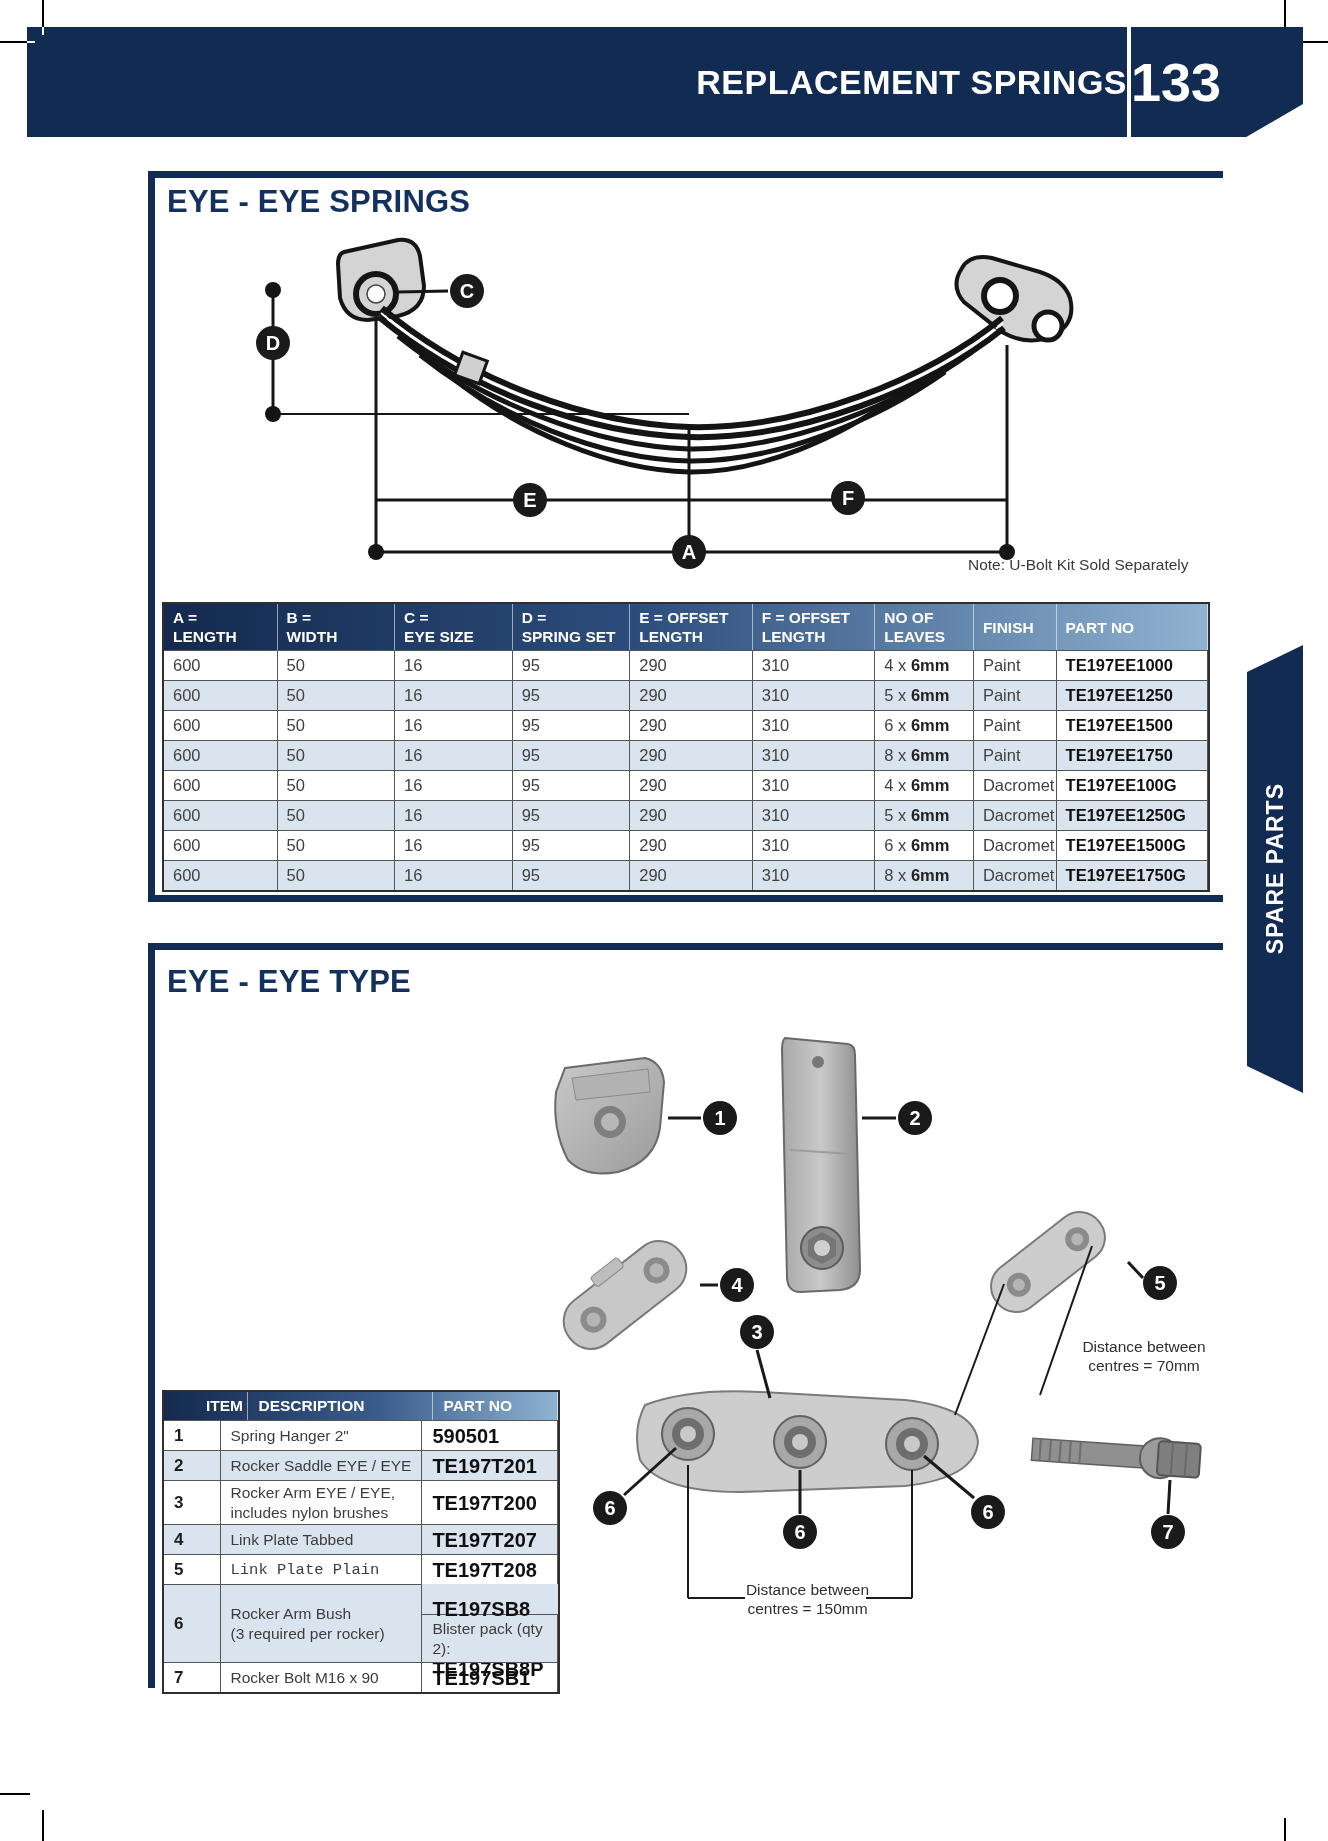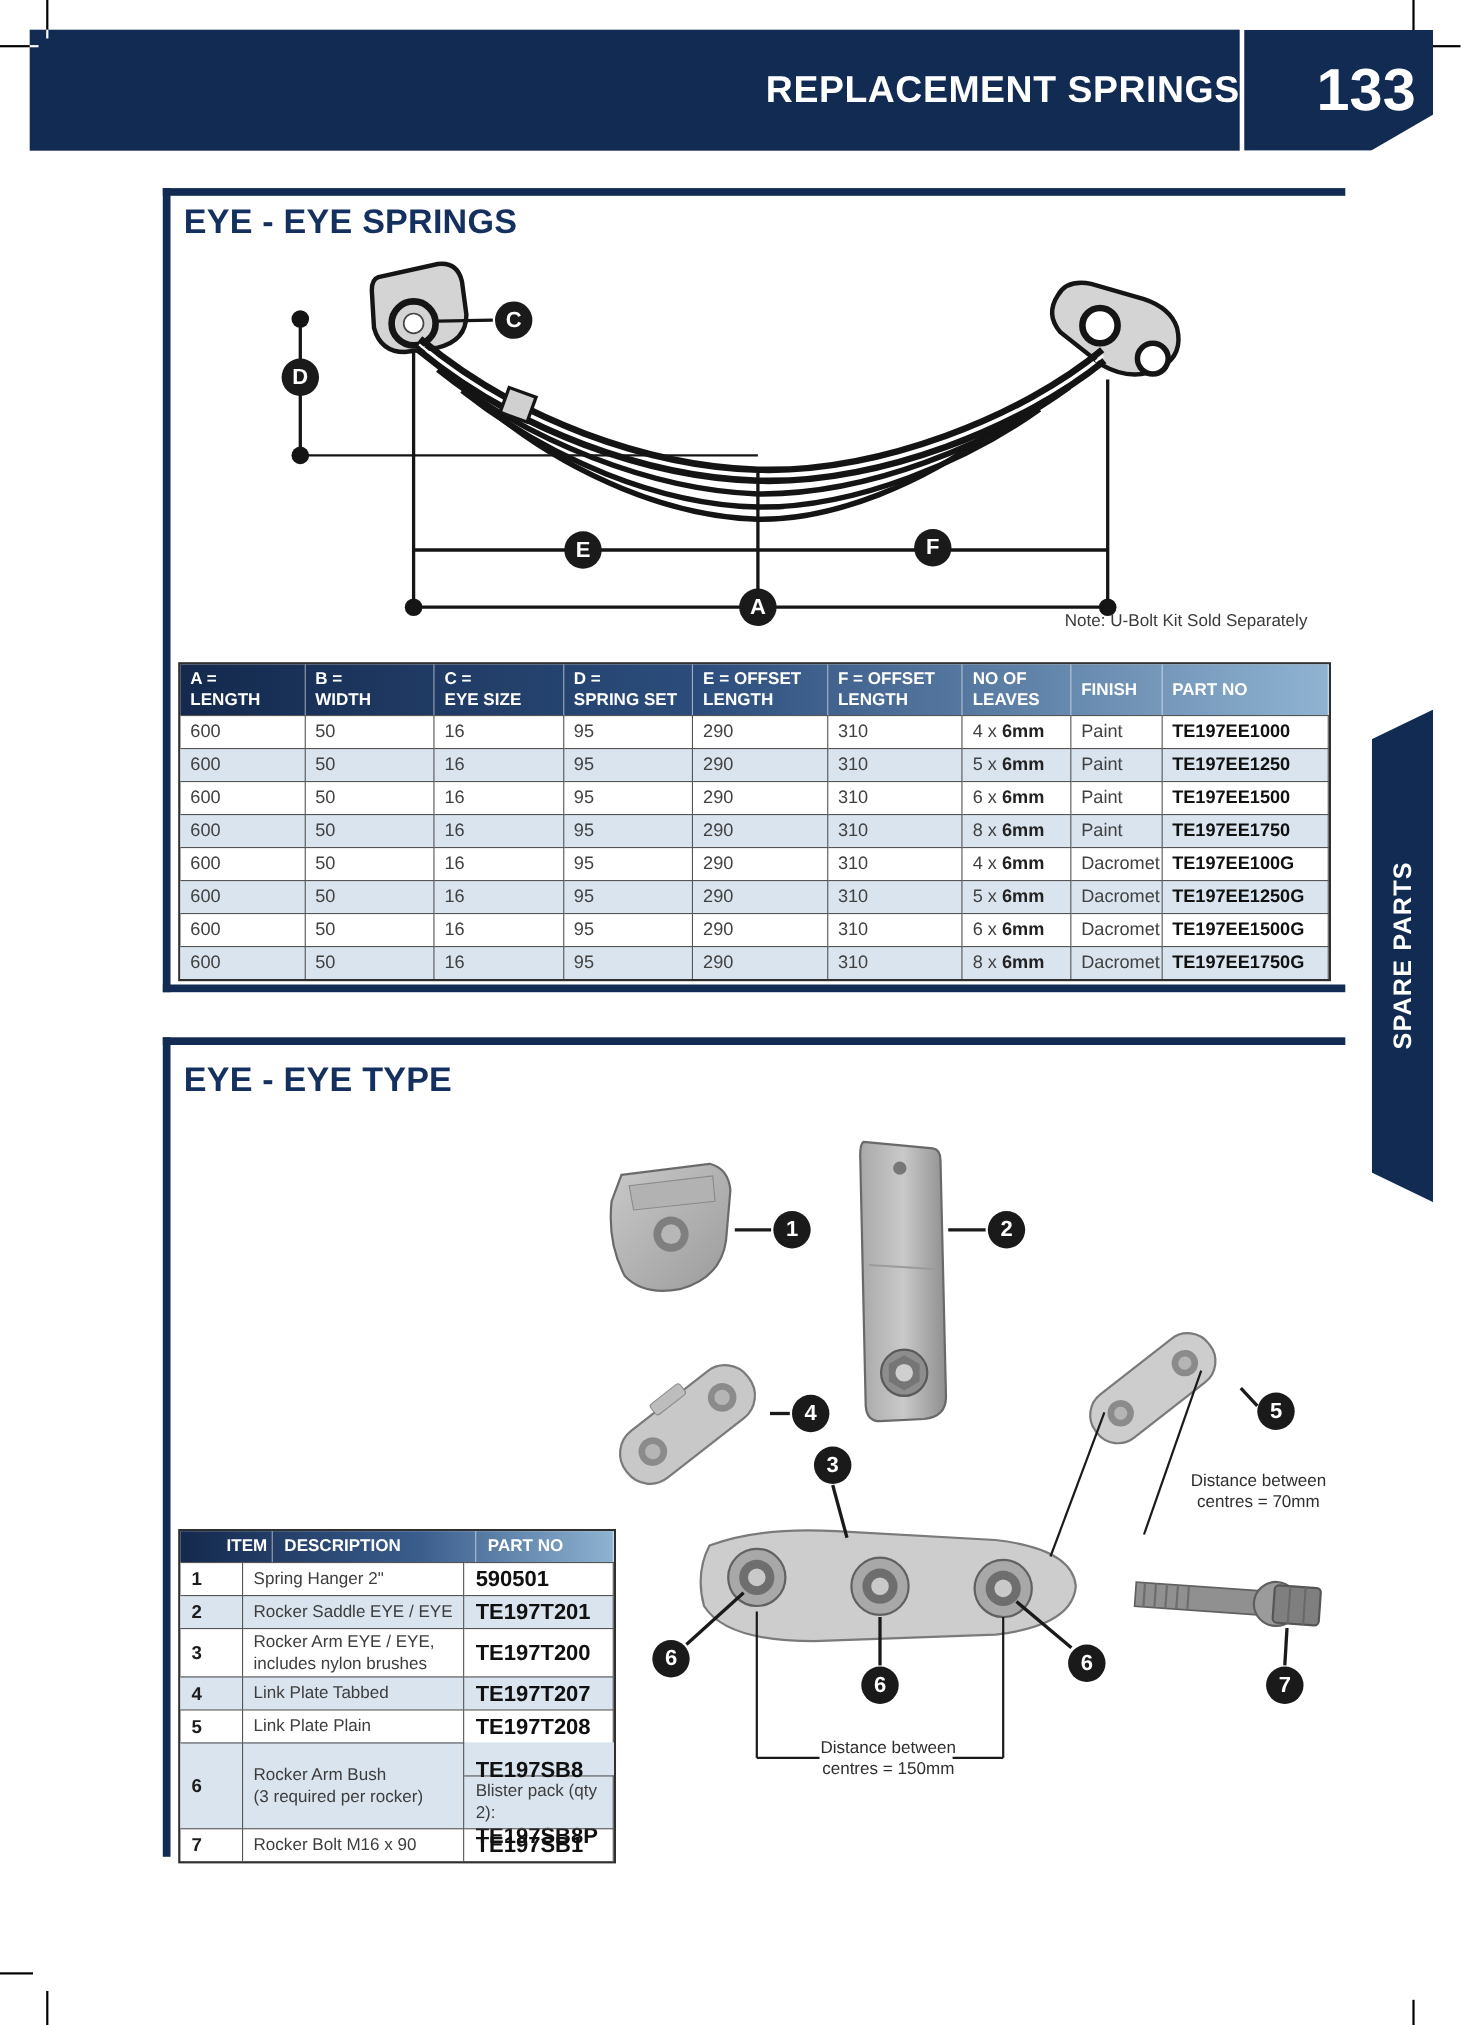--- a/index.html
+++ b/index.html
@@ -8,21 +8,21 @@
   .abs{position:absolute;}
   .cm{position:absolute;background:#000;}
   .cmw{position:absolute;background:#fff;}
 
   
   .hdr-bar{position:absolute;left:27px;top:27px;width:1100px;height:110px;background:#122b52;
            display:flex;align-items:center;justify-content:flex-end;box-sizing:border-box;}
   .hdr-bar span{color:#fff;font-weight:bold;font-size:34px;letter-spacing:.5px;}
   .pagenum{position:absolute;left:1131px;top:27px;width:172px;height:110px;background:#122b52;
            clip-path:polygon(0 0,100% 0,100% 70%,67% 100%,0 100%);
-           display:flex;align-items:center;justify-content:flex-end;padding-right:16px;box-sizing:border-box;}
+           display:flex;align-items:center;justify-content:flex-start;padding-right:52px;box-sizing:border-box;}
   .pagenum span{color:#fff;font-weight:bold;font-size:54px;}
 
   
   .navy{background:#122b52;}
   .s-title{position:absolute;color:#14305e;font-weight:bold;font-size:31px;letter-spacing:.2px;}
 
   
   .note{position:absolute;left:968px;top:556px;font-size:15.5px;color:#3a3a3a;}
   .ann{position:absolute;font-size:15.5px;color:#2f2f2f;text-align:center;line-height:19px;}
 
@@ -402,21 +402,21 @@
         <div class="td item" style="width: 57px;">4</div>
         <div class="td" style="width: 204px;">
           <div>Link Plate Tabbed</div>
         </div>
         <div class="td" style="width: 137px;">
           <div class="bold">TE197T207</div>
         </div>
       </div>
       <div class="tr" style="height: 30px;">
         <div class="td item" style="width: 57px;">5</div>
-        <div class="td" style="width: 204px;">
+        <div class="td" style="width: 204px; font-family: Liberation Mono, monospace;">
           <div>Link Plate Plain</div>
         </div>
         <div class="td" style="width: 137px;">
           <div class="bold">TE197T208</div>
         </div>
       </div>
       <div class="tr alt" style="height: 78px;">
         <div class="td item" style="width: 57px;">6</div>
         <div class="td" style="width: 204px;">
           <div>Rocker Arm Bush</div>

